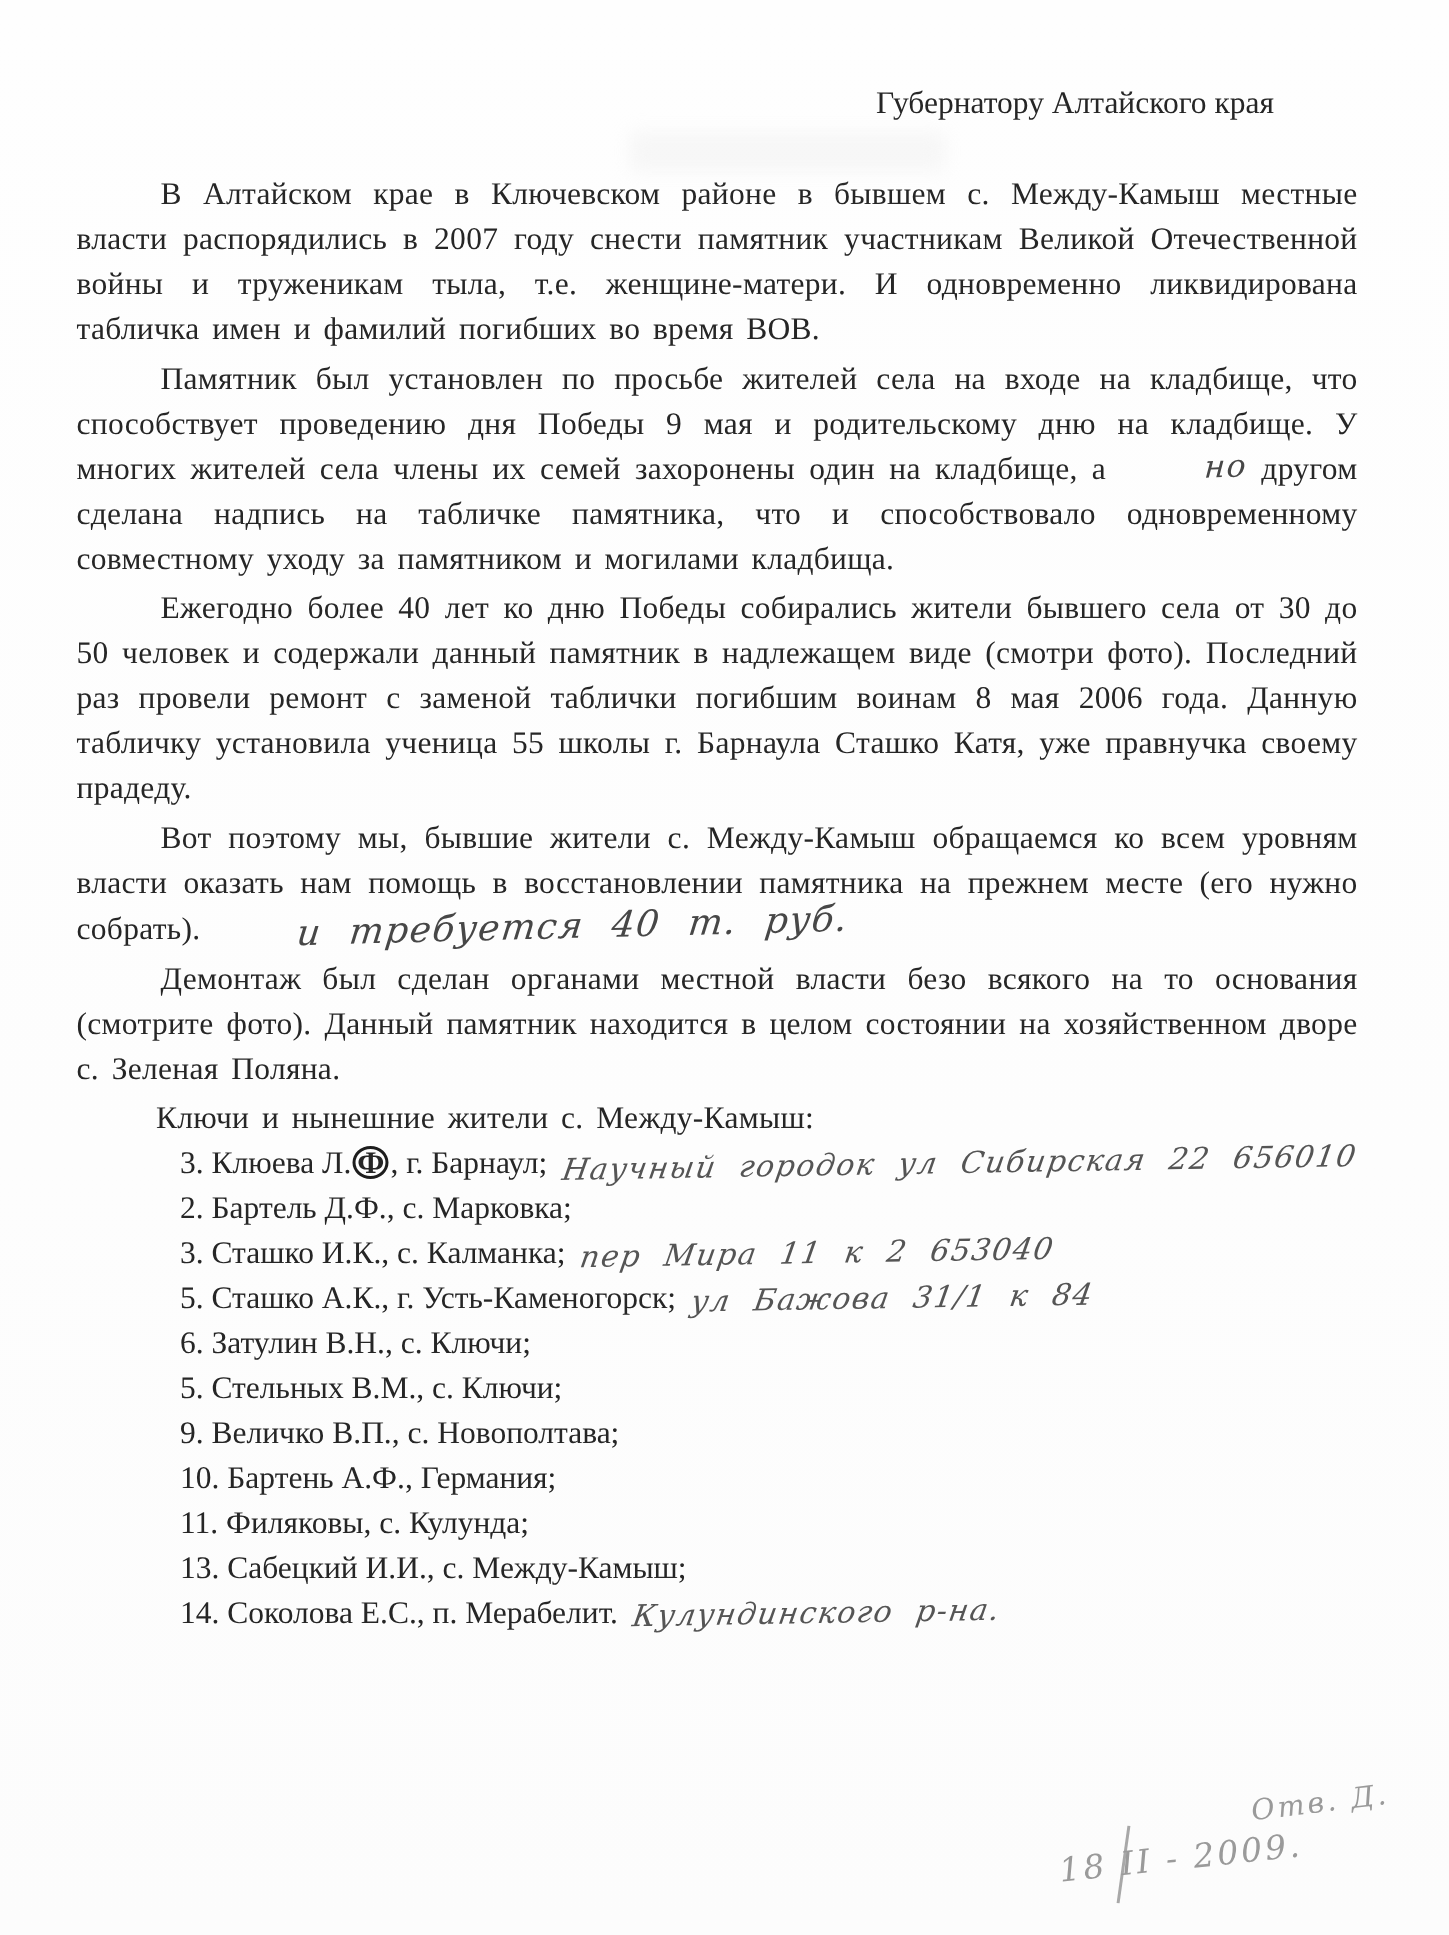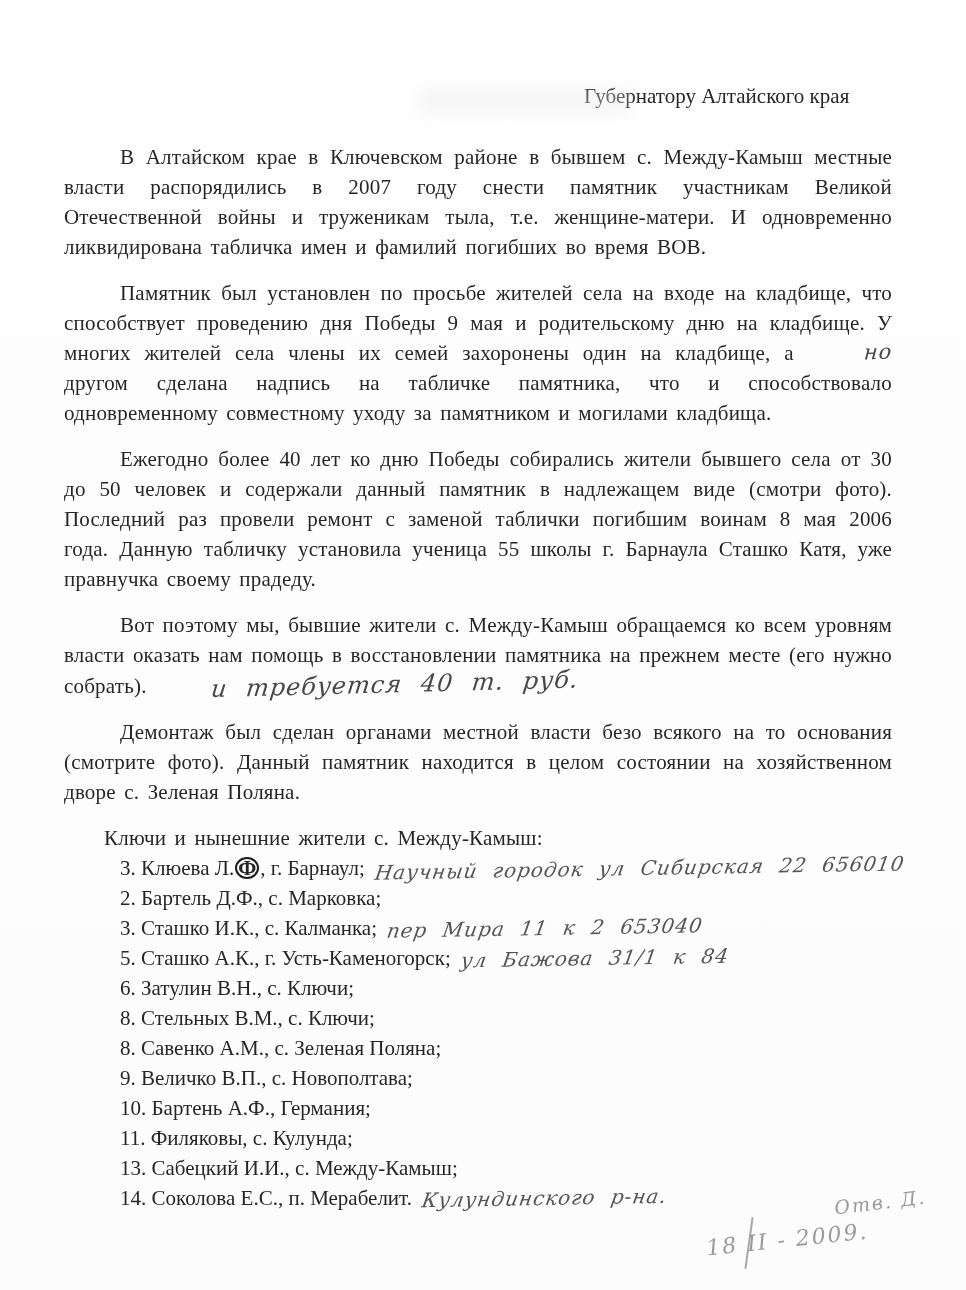--- a/index.html
+++ b/index.html
@@ -7,33 +7,33 @@
     width:966px;height:1290px;
     background:#ffffff;
     font-family:"Liberation Serif","DejaVu Serif",serif;
     overflow:hidden;
   }
   .page{
     position:relative;
     width:966px;height:1290px;
     background:linear-gradient(180deg,#fefefe 0%,#fdfdfd 60%,#fcfcfc 100%);
     box-sizing:border-box;
-    padding:80px 58px 0 48px;
+    padding:52px 58px 0 48px;
     color:#262626;
     font-size:21px;
     line-height:30px;
   }
   .recipient{
     margin-left:536px;
     margin-bottom:30px;
     line-height:32px;
     white-space:nowrap;
   }
   .para{
-    margin:16px;
+    margin:3px;
     text-align:justify;
     text-indent:56px;
     word-spacing:3px;
     letter-spacing:.2px;
   }
   .para + .para{margin-top:2px;}
   .hand{
     font-family:"DejaVu Serif",serif;
     font-style:italic;
     color:#474747;
@@ -139,22 +139,21 @@
   <p class="para">Демонтаж был сделан органами местной власти безо всякого на то основания (смотрите фото). Данный памятник находится в целом состоянии на хозяйственном дворе с. Зеленая Поляна.</p>
 
   <p class="para list-intro">Ключи и нынешние жители с. Между-Камыш:</p>
 
   <div class="sig-list">
     <div class="sig-line"><span>3. Клюева Л.</span><span class="circled">Ф</span><span>, г. Барнаул;</span><span class="hand sig-hand">Научный городок ул Сибирская 22   656010</span></div>
     <div class="sig-line"><span>2. Бартель Д.Ф., с. Марковка;</span></div>
     <div class="sig-line"><span>3. Сташко И.К., с. Калманка;</span><span class="hand sig-hand">пер Мира 11 к 2    653040</span></div>
     <div class="sig-line"><span>5. Сташко А.К., г. Усть-Каменогорск;</span><span class="hand sig-hand">ул Бажова 31/1 к 84</span></div>
     <div class="sig-line"><span>6. Затулин В.Н., с. Ключи;</span></div>
-    <div class="sig-line"><span>8. Стельных В.М., с. Ключи;</span></div>
-    <div class="sig-line"><span>8. Савенко А.М., с. Зеленая Поляна;</span></div>
+    <div class="sig-line"><span>5. Стельных В.М., с. Ключи;</span></div>
     <div class="sig-line"><span>9. Величко В.П., с. Новополтава;</span></div>
     <div class="sig-line"><span>10. Бартень А.Ф., Германия;</span></div>
     <div class="sig-line"><span>11. Филяковы, с. Кулунда;</span></div>
     <div class="sig-line"><span>13. Сабецкий И.И., с. Между-Камыш;</span></div>
     <div class="sig-line"><span>14. Соколова Е.С., п. Мерабелит.</span><span class="hand sig-hand">Кулундинского р-на.</span></div>
   </div>
 
   <div class="corner-notes">
     <div class="note-top">Отв. Д.</div>
     <div class="note-slash"></div>

